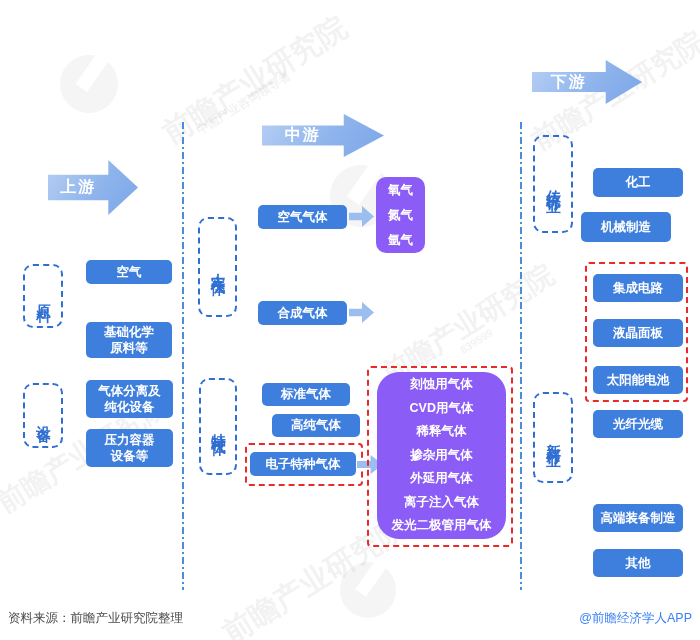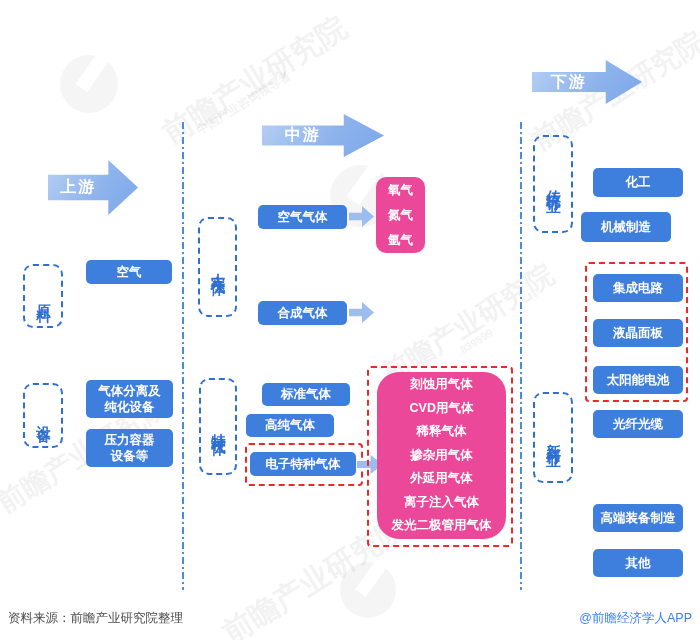--- a/index.html
+++ b/index.html
@@ -20,21 +20,21 @@
   
   .mini-arrow { position:absolute;
     clip-path:polygon(0 32%, 52% 32%, 52% 0, 100% 50%, 52% 100%, 52% 68%, 0 68%);
     background:#9cbeee; }
 
   
   .btn { position:absolute; background:#3e7edd; color:#fff; font-weight:bold;
     font-size:12.5px; border-radius:5px; display:flex; align-items:center;
     justify-content:center; text-align:center; white-space:pre-line; line-height:1.3; }
 
-  .gasbox { position:absolute; background:#ec4899; color:#fff; font-weight:bold;
+  .gasbox { position:absolute; background:#8b5cf6; color:#fff; font-weight:bold;
     font-size:12.5px; border-radius:10px; display:flex; flex-direction:column;
     align-items:center; justify-content:center; text-align:center; }
   .gasbox div { line-height:25px; }
   .bigbox { border-radius:22px; }
   .bigbox div { line-height:23.5px; }
 
   
   .cat { position:absolute; border:2px dashed #2f6fd2; border-radius:10px;
     color:#2f6fd2; font-weight:bold; font-size:14.5px; display:flex;
     align-items:center; justify-content:center; background:transparent; }
@@ -86,20 +86,22 @@
     <span>中游</span>
   </div>
   <div class="block-arrow" style="left:532px; top:60px; width:110px; height:44px;">
     <span>下游</span>
   </div>
 
   <div class="cat" style="left:23px; top:264px; width:40px; height:64px;">
     <span>原料</span>
   </div>
   <div class="btn" style="left:86px; top:260px; width:86px; height:24px;">空气</div>
+  <div class="btn" style="left:86px; top:322px; width:86px; height:36px;">基础化学
+原料等</div>
 
   <div class="cat" style="left:23px; top:383px; width:40px; height:65px;">
     <span>设备</span>
   </div>
   <div class="btn" style="left:86px; top:380px; width:87px; height:38px;">气体分离及
 纯化设备</div>
   <div class="btn" style="left:86px; top:429px; width:87px; height:38px;">压力容器
 设备等</div>
 
   <div class="cat" style="left:198px; top:217px; width:39px; height:100px;">
@@ -112,21 +114,21 @@
     <div>氮气</div>
     <div>氩气</div>
   </div>
   <div class="btn" style="left:258px; top:301px; width:89px; height:24px;">合成气体</div>
   <div class="mini-arrow" style="left:349px; top:302px; width:25px; height:21px;"></div>
 
   <div class="cat" style="left:199px; top:378px; width:38px; height:97px;">
     <span>特种气体</span>
   </div>
   <div class="btn" style="left:262px; top:383px; width:88px; height:23px;text-align:center;">标准气体</div>
-  <div class="btn" style="left:246px; top:414px; width:88px; height:23px;">高纯气体</div>
+  <div class="btn" style="left:272px; top:414px; width:88px; height:23px;">高纯气体</div>
 
   <div class="redbox" style="left:245px; top:443px; width:118px; height:43px;"></div>
   <div class="btn" style="left:250px; top:452px; width:106px; height:24px;">电子特种气体</div>
   <div class="mini-arrow" style="left:357px; top:455px; width:26px; height:19px;"></div>
 
   <div class="redbox" style="left:367px; top:366px; width:146px; height:181px;"></div>
   <div class="gasbox bigbox" style="left:377px; top:372px; width:129px; height:167px;">
     <div>刻蚀用气体</div>
     <div>CVD用气体</div>
     <div>稀释气体</div>

